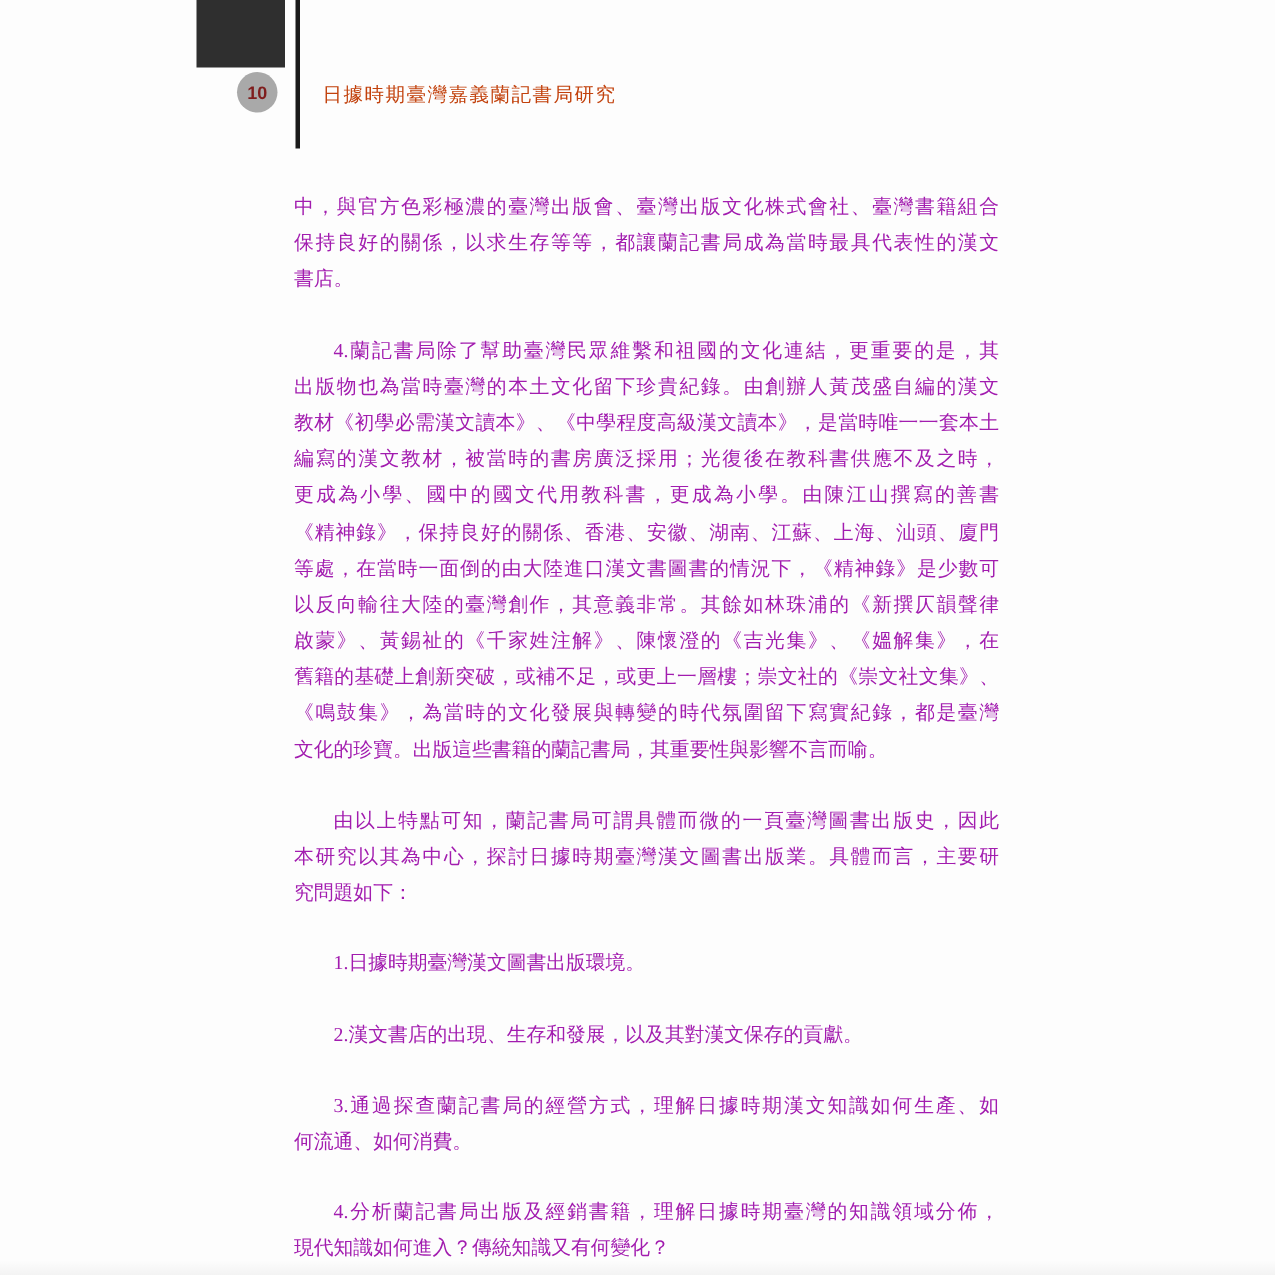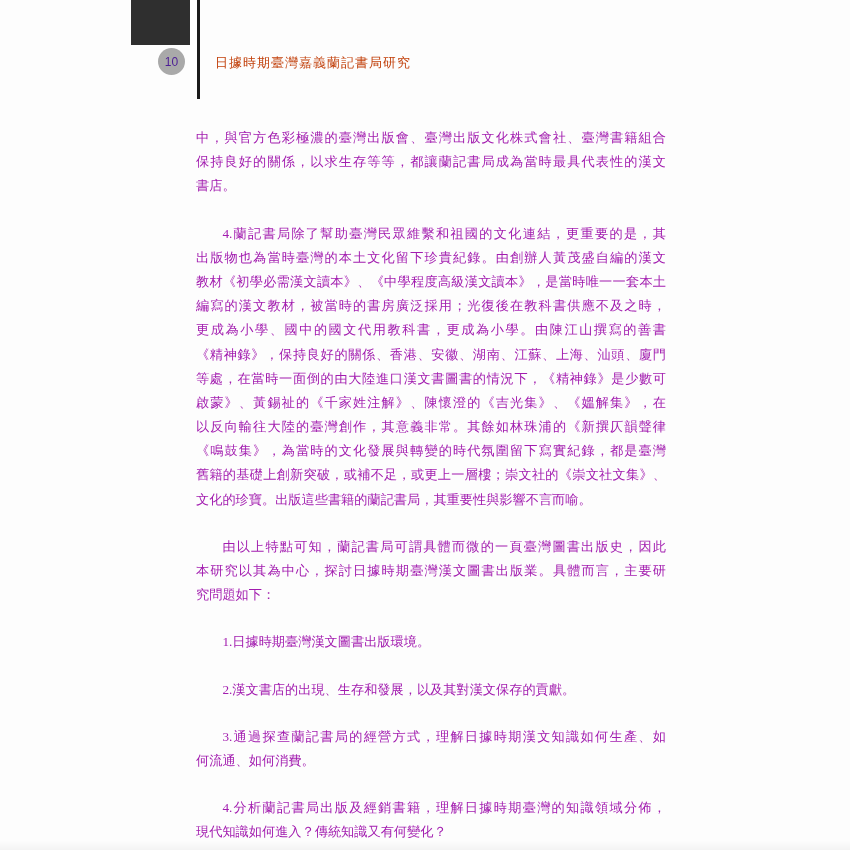--- a/index.html
+++ b/index.html
@@ -29,22 +29,22 @@
     width: 27px;
     height: 27px;
     border-radius: 50%;
     display: flex;
     align-items: center;
     justify-content: center;
   }
   .page-circle span {
     font-family: "Liberation Sans", "DejaVu Sans", sans-serif;
     font-size: 12px;
-    font-weight: normal;
-    color: #4c1d95;
+    font-weight: bold;
+    color: #7f1d1d;
   }
   .vrule {
     position: absolute;
     left: 197px;
     top: 0;
     width: 2.5px;
     height: 99px;
   }
   .running-title {
     position: absolute;
@@ -101,24 +101,24 @@
       <div class="line">中，與官方色彩極濃的臺灣出版會、臺灣出版文化株式會社、臺灣書籍組合</div>
       <div class="line">保持良好的關係，以求生存等等，都讓蘭記書局成為當時最具代表性的漢文</div>
       <div class="line end">書店。</div>
       <div class="line indent">4.蘭記書局除了幫助臺灣民眾維繫和祖國的文化連結，更重要的是，其</div>
       <div class="line">出版物也為當時臺灣的本土文化留下珍貴紀錄。由創辦人黃茂盛自編的漢文</div>
       <div class="line">教材《初學必需漢文讀本》、《中學程度高級漢文讀本》，是當時唯一一套本土</div>
       <div class="line">編寫的漢文教材，被當時的書房廣泛採用；光復後在教科書供應不及之時，</div>
       <div class="line">更成為小學、國中的國文代用教科書，更成為小學。由陳江山撰寫的善書</div>
       <div class="line">《精神錄》，保持良好的關係、香港、安徽、湖南、江蘇、上海、汕頭、廈門</div>
       <div class="line">等處，在當時一面倒的由大陸進口漢文書圖書的情況下，《精神錄》是少數可</div>
+      <div class="line">以反向輸往大陸的臺灣創作，其意義非常。其餘如林珠浦的《新撰仄韻聲律</div>
       <div class="line">啟蒙》、黃錫祉的《千家姓注解》、陳懷澄的《吉光集》、《媼解集》，在</div>
-      <div class="line">以反向輸往大陸的臺灣創作，其意義非常。其餘如林珠浦的《新撰仄韻聲律</div>
+      <div class="line">舊籍的基礎上創新突破，或補不足，或更上一層樓；崇文社的《崇文社文集》、</div>
       <div class="line">《鳴鼓集》，為當時的文化發展與轉變的時代氛圍留下寫實紀錄，都是臺灣</div>
-      <div class="line">舊籍的基礎上創新突破，或補不足，或更上一層樓；崇文社的《崇文社文集》、</div>
       <div class="line end">文化的珍寶。出版這些書籍的蘭記書局，其重要性與影響不言而喻。</div>
       <div class="line indent">由以上特點可知，蘭記書局可謂具體而微的一頁臺灣圖書出版史，因此</div>
       <div class="line">本研究以其為中心，探討日據時期臺灣漢文圖書出版業。具體而言，主要研</div>
       <div class="line end">究問題如下：</div>
       <div class="line indent end">1.日據時期臺灣漢文圖書出版環境。</div>
       <div class="line indent end">2.漢文書店的出現、生存和發展，以及其對漢文保存的貢獻。</div>
       <div class="line indent">3.通過探查蘭記書局的經營方式，理解日據時期漢文知識如何生產、如</div>
       <div class="line end">何流通、如何消費。</div>
       <div class="line indent">4.分析蘭記書局出版及經銷書籍，理解日據時期臺灣的知識領域分佈，</div>
       <div class="line end">現代知識如何進入？傳統知識又有何變化？</div>

